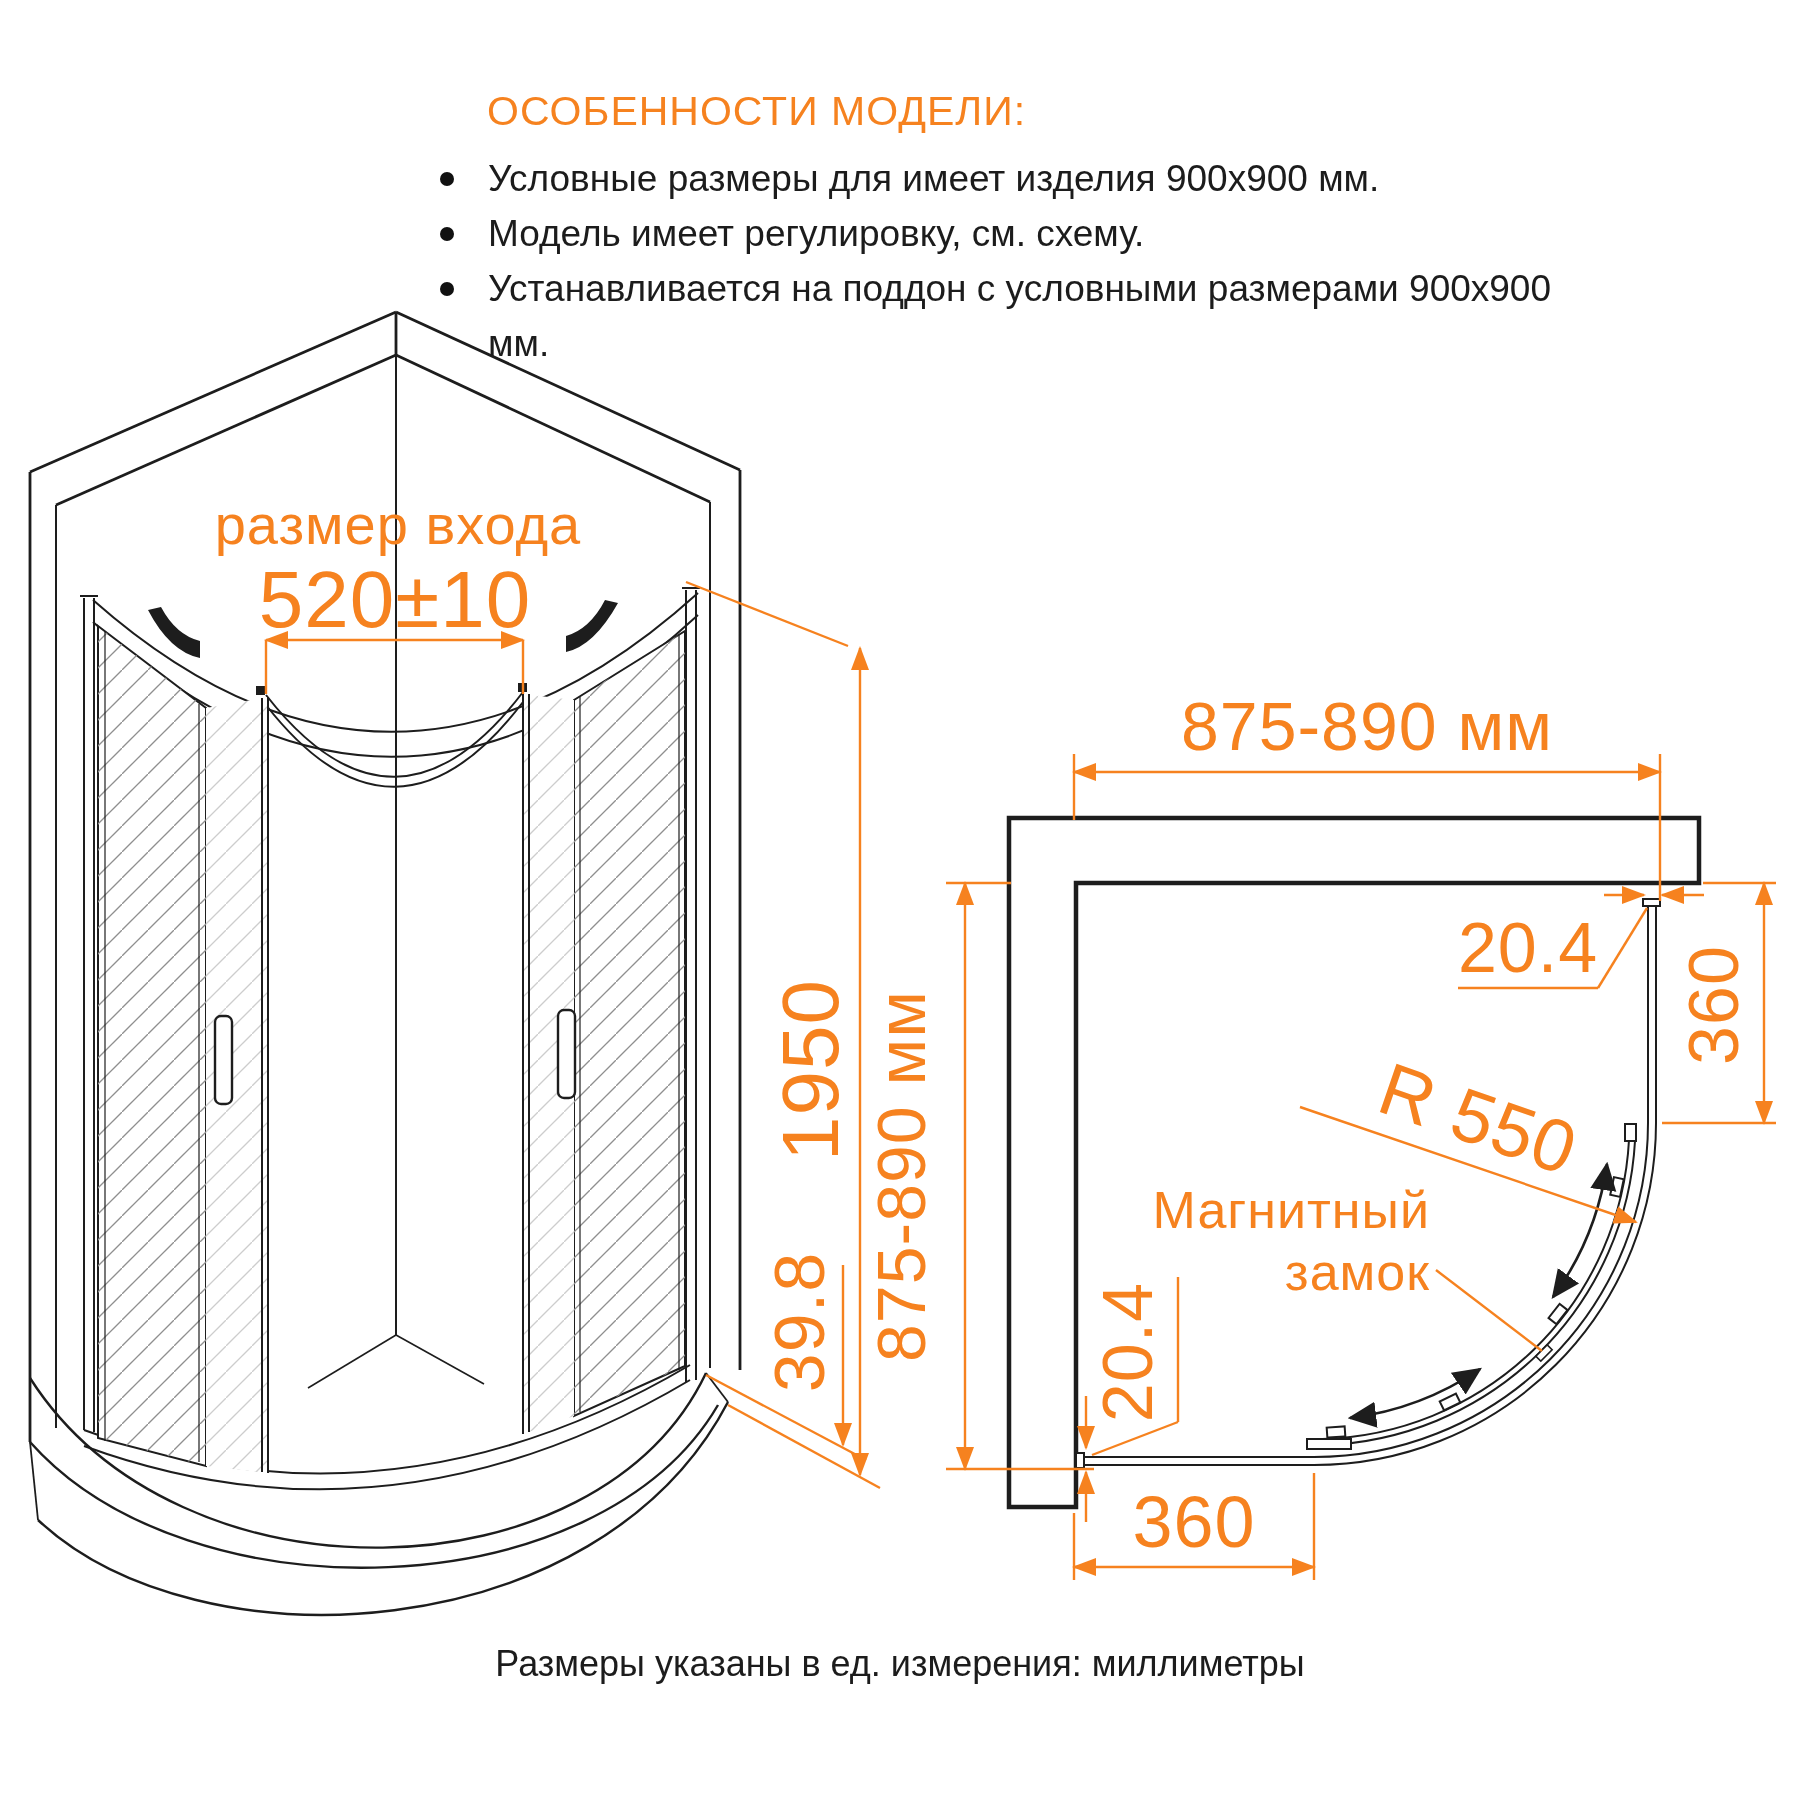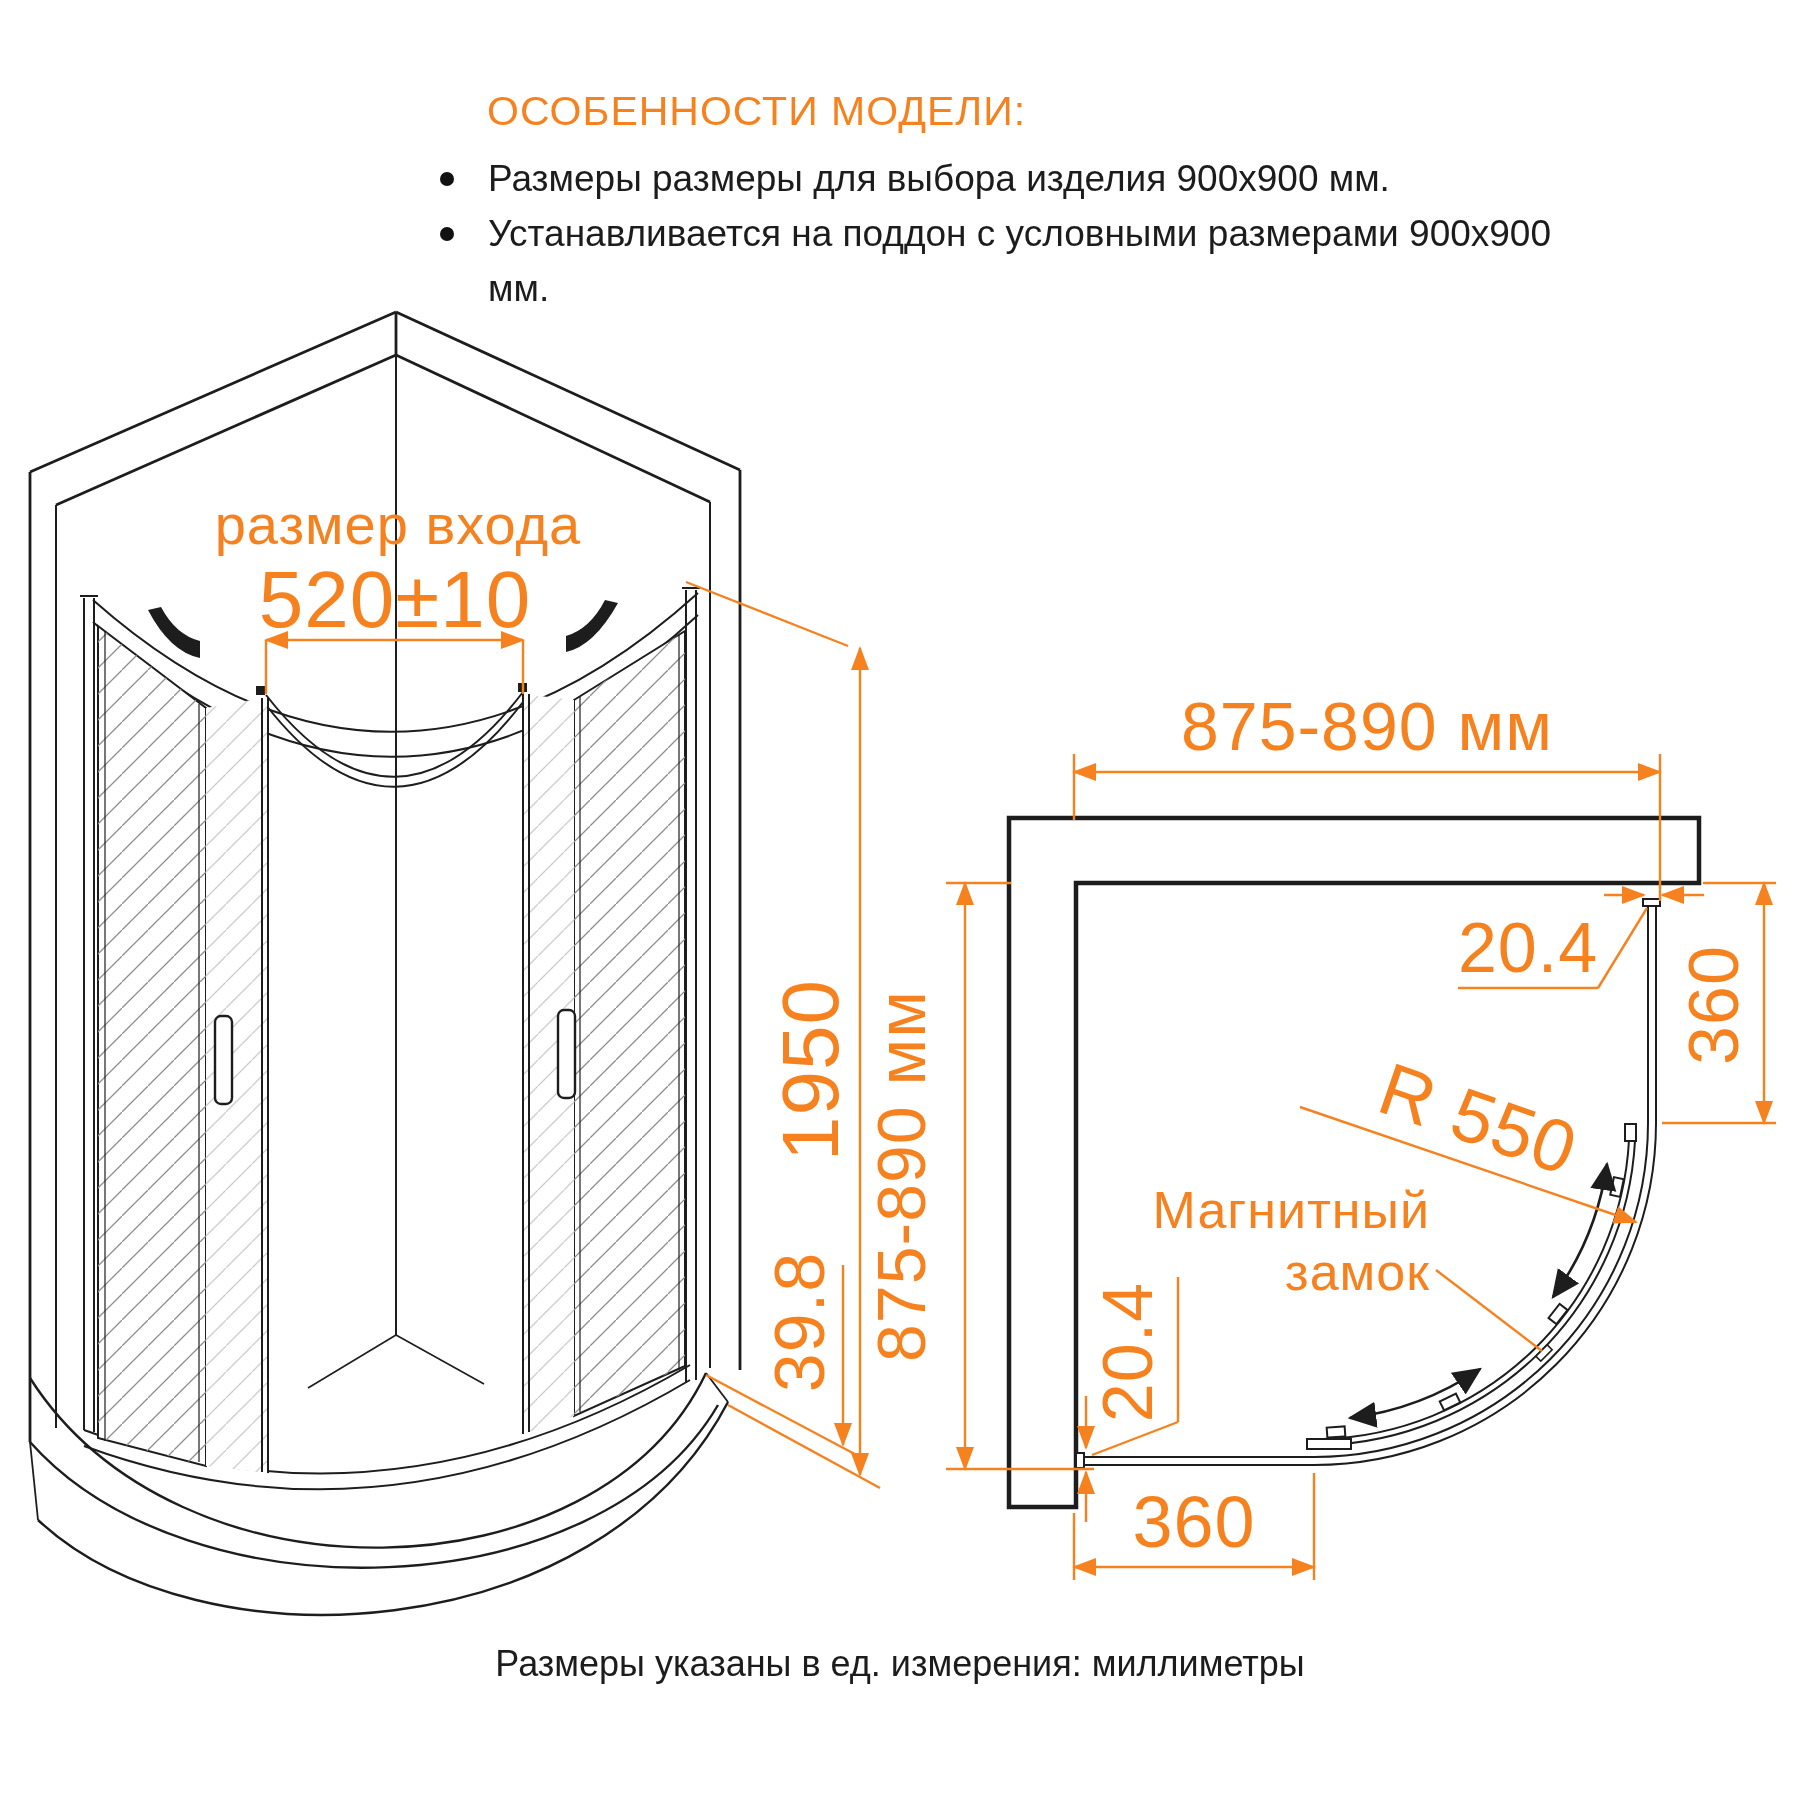--- a/index.html
+++ b/index.html
@@ -26,21 +26,25 @@
   .dim-txt{fill:#f6821f;letter-spacing:1px;}
 </style>
 </head>
 <body>
 
 <div class="header">
   <div class="title">ОСОБЕННОСТИ МОДЕЛИ:</div>
   <ul>
     <li>
       <span class="dot"></span>
-      <span>Размеры размеры для выбора изделия 900х900 мм.</span>
+      <span>Условные размеры для имеет изделия 900х900 мм.</span>
+    </li>
+    <li>
+      <span class="dot"></span>
+      <span>Модель имеет регулировку, см. схему.</span>
     </li>
     <li>
       <span class="dot"></span>
       <span>Устанавливается на поддон с условными размерами 900х900 мм.</span>
     </li>
   </ul>
 </div>
 
 <svg class="iso-svg" width="880" height="1360" viewBox="0 0 880 1360">
   <defs>

